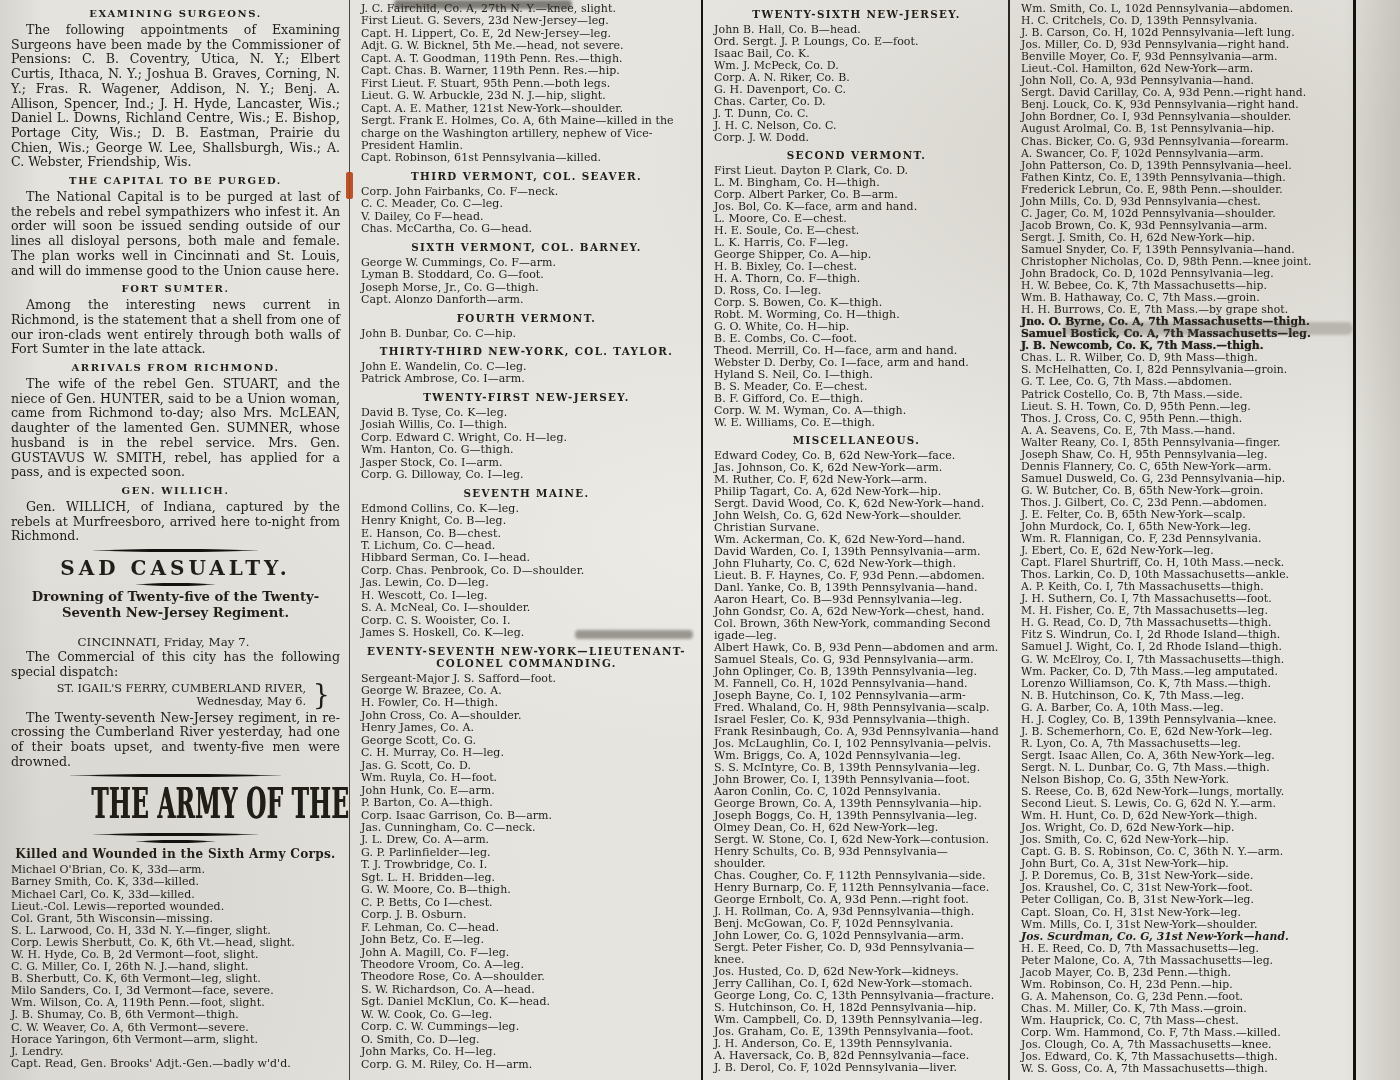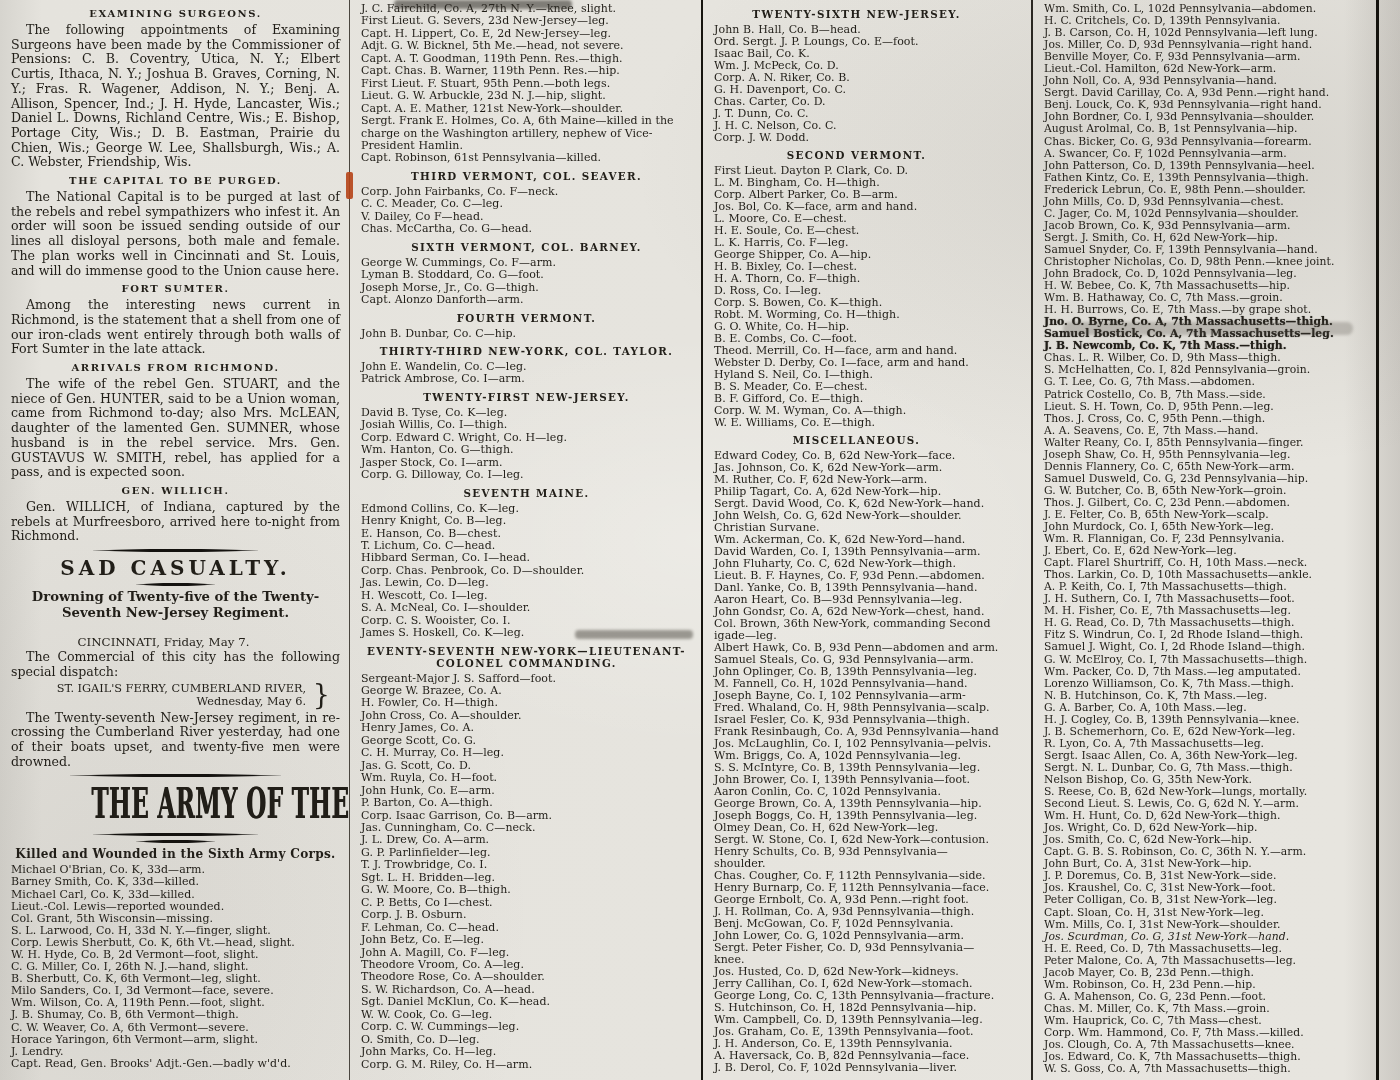--- a/index.html
+++ b/index.html
@@ -15,29 +15,29 @@
       radial-gradient(ellipse 900px 500px at 85% 15%, rgba(110,105,95,0.14), transparent 62%),
       radial-gradient(ellipse 700px 900px at 8% 85%, rgba(100,95,88,0.10), transparent 60%),
       radial-gradient(ellipse 500px 300px at 50% 50%, rgba(255,255,252,0.25), transparent 70%),
       linear-gradient(90deg, #d6d4ce 0, #e5e3dd 3%, #e7e5df 96%, #ccc9c3 100%);
   }
   .cols{display:flex;width:1400px;height:1080px;}
   .col{box-sizing:border-box;overflow:hidden;position:relative;padding:3px 9px 0 11px;}
   .col-1{width:349px;}
   .col-2{width:352px;border-left:1.5px solid #4a463f;}
   .col-3{width:307px;border-left:2.5px solid #17150f;}
-  .col-4{width:347.5px;border-left:2px solid #2a2721;border-right:3px solid #14120d;margin-left:23px;}
+  .col-4{width:347.5px;border-left:2px solid #2a2721;border-right:3px solid #14120d;}
 
   
   .line{font-size:11px;line-height:12.1px;letter-spacing:0.05px;white-space:normal;}
   .col-2 .line{line-height:12.45px;}
   .col-3 .line{line-height:12.0px;}
   .col-4 .line{font-size:10.8px;line-height:12.05px;}
   .line.b{font-weight:bold;text-shadow:0 0 1px rgba(20,18,14,0.7);}
-  .line.i{font-style:italic;font-weight:normal;}
+  .line.i{font-style:italic;font-weight:bold;}
 
   
   .heading{text-align:center;font-weight:bold;font-size:10.3px;letter-spacing:1.4px;margin:5px 2px 4px;line-height:12px;}
   .col-1 .heading{font-size:10px;letter-spacing:1.6px;margin:5px 0 3px;}
 
   
   .para{margin:0;font-size:12.6px;line-height:14.7px;text-indent:15px;text-align:justify;}
 
   
   .big-heading{text-align:center;font-weight:bold;font-size:20px;letter-spacing:4px;margin:4px 0 2px;}

